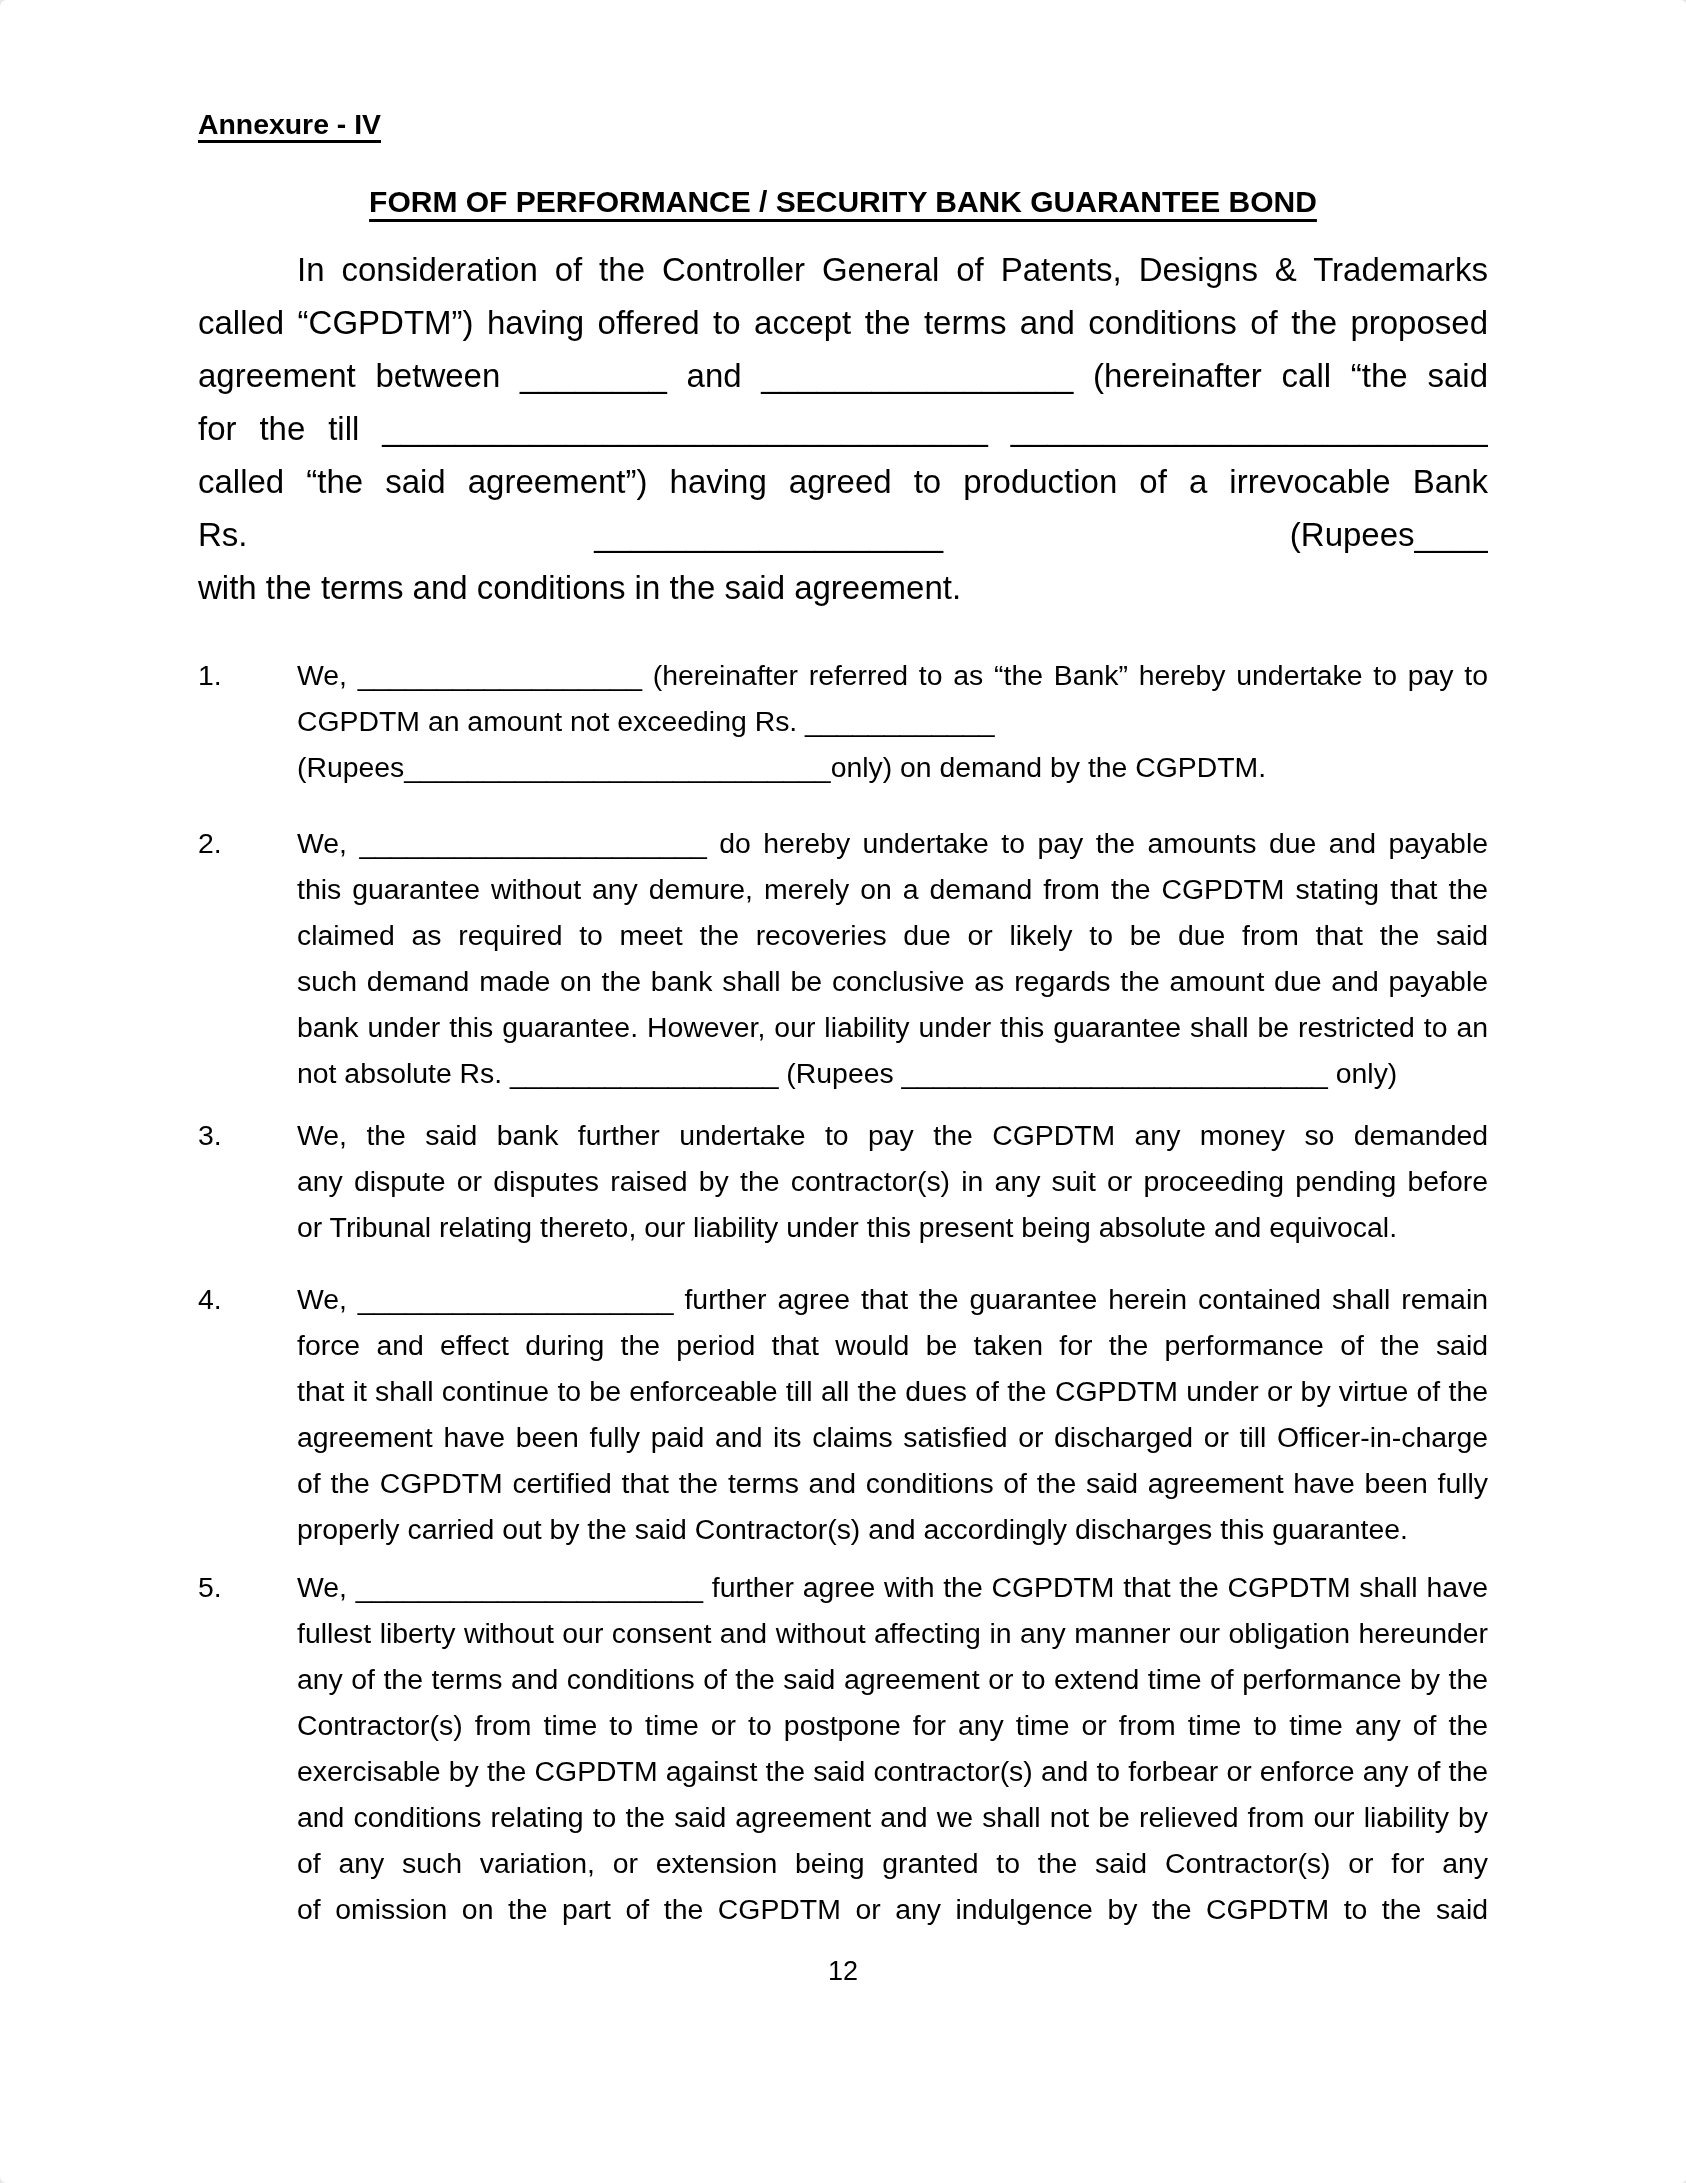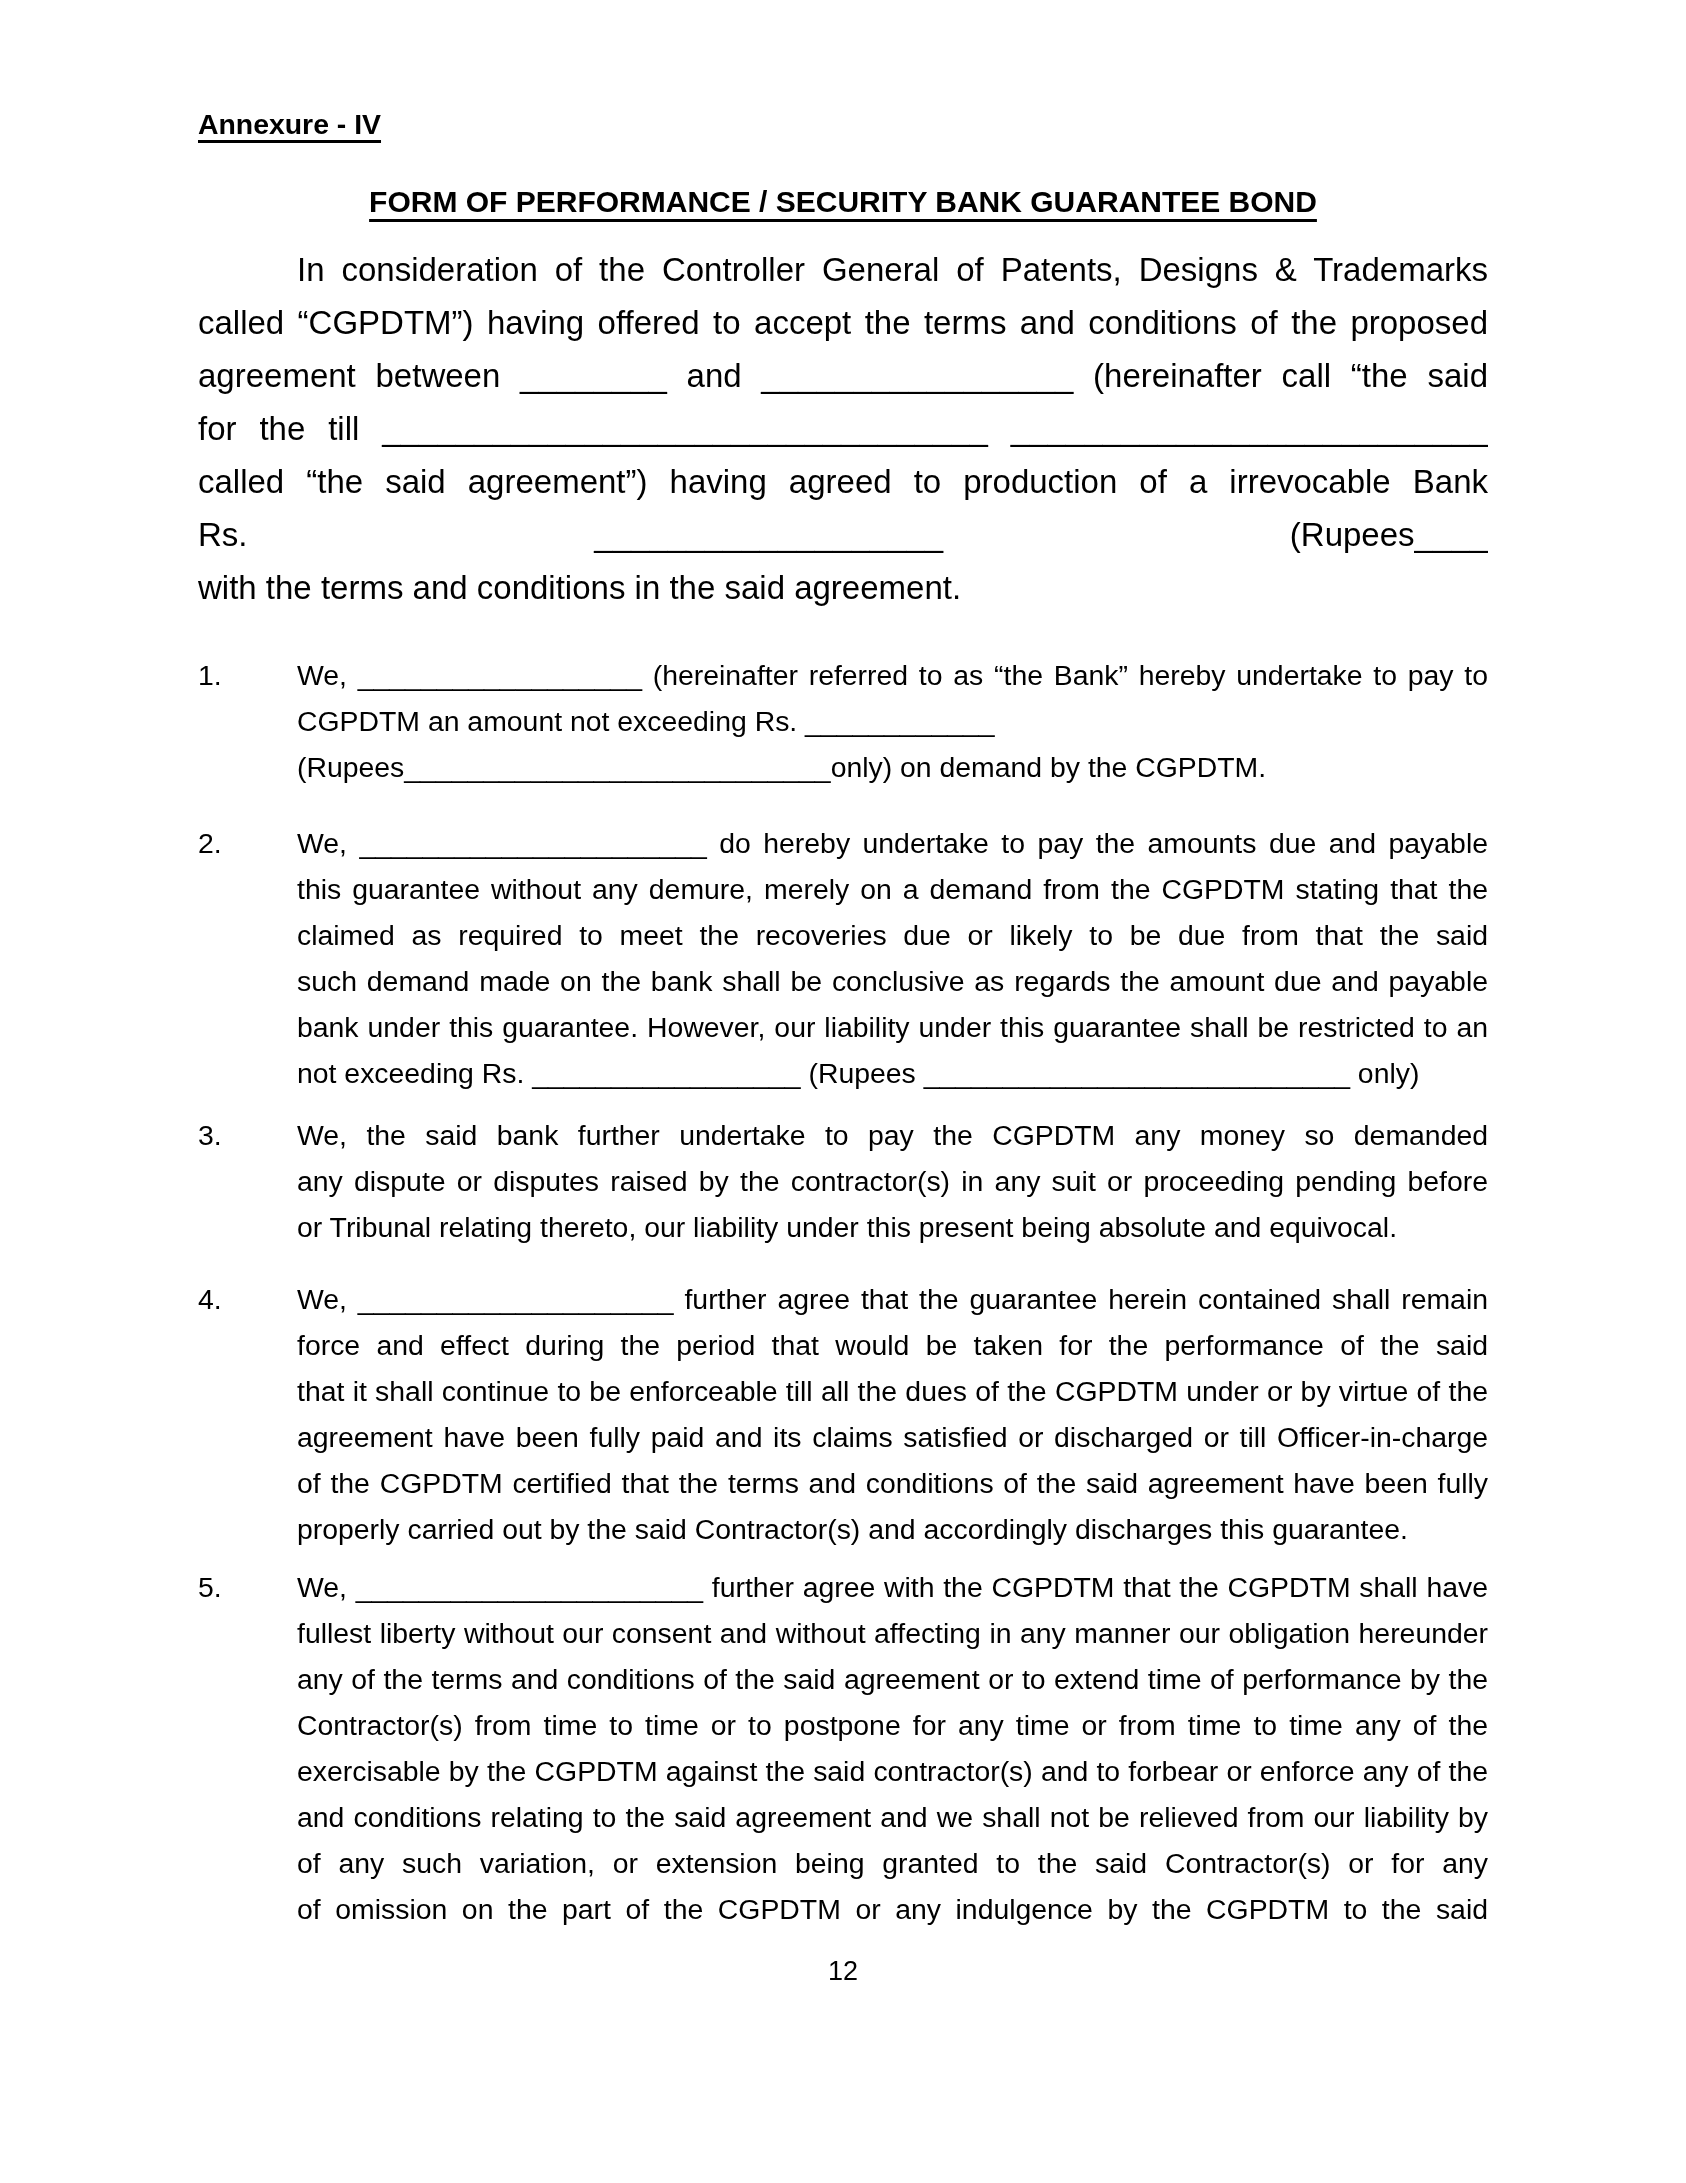--- a/index.html
+++ b/index.html
@@ -5,20 +5,21 @@
   * { margin: 0; padding: 0; box-sizing: border-box; }
   html, body { background: #e8e8e8; }
   .page {
     position: relative;
     width: 1687px;
     height: 2183px;
     background: #ffffff;
     font-family: "Liberation Sans", sans-serif;
     color: #000000;
     overflow: hidden;
+    border-radius: 7px;
   }
   .content {
     position: absolute;
     left: 198px;
     top: 0;
     width: 1290px;
   }
   .annexure {
     margin-top: 106px;
     font-size: 28.4px;
@@ -104,21 +105,21 @@
     </div>
 
     <div class="item item2">
       <div class="num">2.</div>
       <div class="itembody">
         <div class="line j">We, ______________________ do hereby undertake to pay the amounts due and payable under</div>
         <div class="line j">this guarantee without any demure, merely on a demand from the CGPDTM stating that the amount</div>
         <div class="line j">claimed as required to meet the recoveries due or likely to be due from that the said contractor(s). Any</div>
         <div class="line j">such demand made on the bank shall be conclusive as regards the amount due and payable by the</div>
         <div class="line j">bank under this guarantee. However, our liability under this guarantee shall be restricted to an amount</div>
-        <div class="line l">not exceeding Rs. _________________ (Rupees ___________________________ only)</div>
+        <div class="line l">not absolute Rs. _________________ (Rupees ___________________________ only)</div>
       </div>
     </div>
 
     <div class="item item3">
       <div class="num">3.</div>
       <div class="itembody">
         <div class="line j">We, the said bank further undertake to pay the CGPDTM any money so demanded notwithstanding</div>
         <div class="line j">any dispute or disputes raised by the contractor(s) in any suit or proceeding pending before any court</div>
         <div class="line l">or Tribunal relating thereto, our liability under this present being absolute and equivocal.</div>
       </div>

